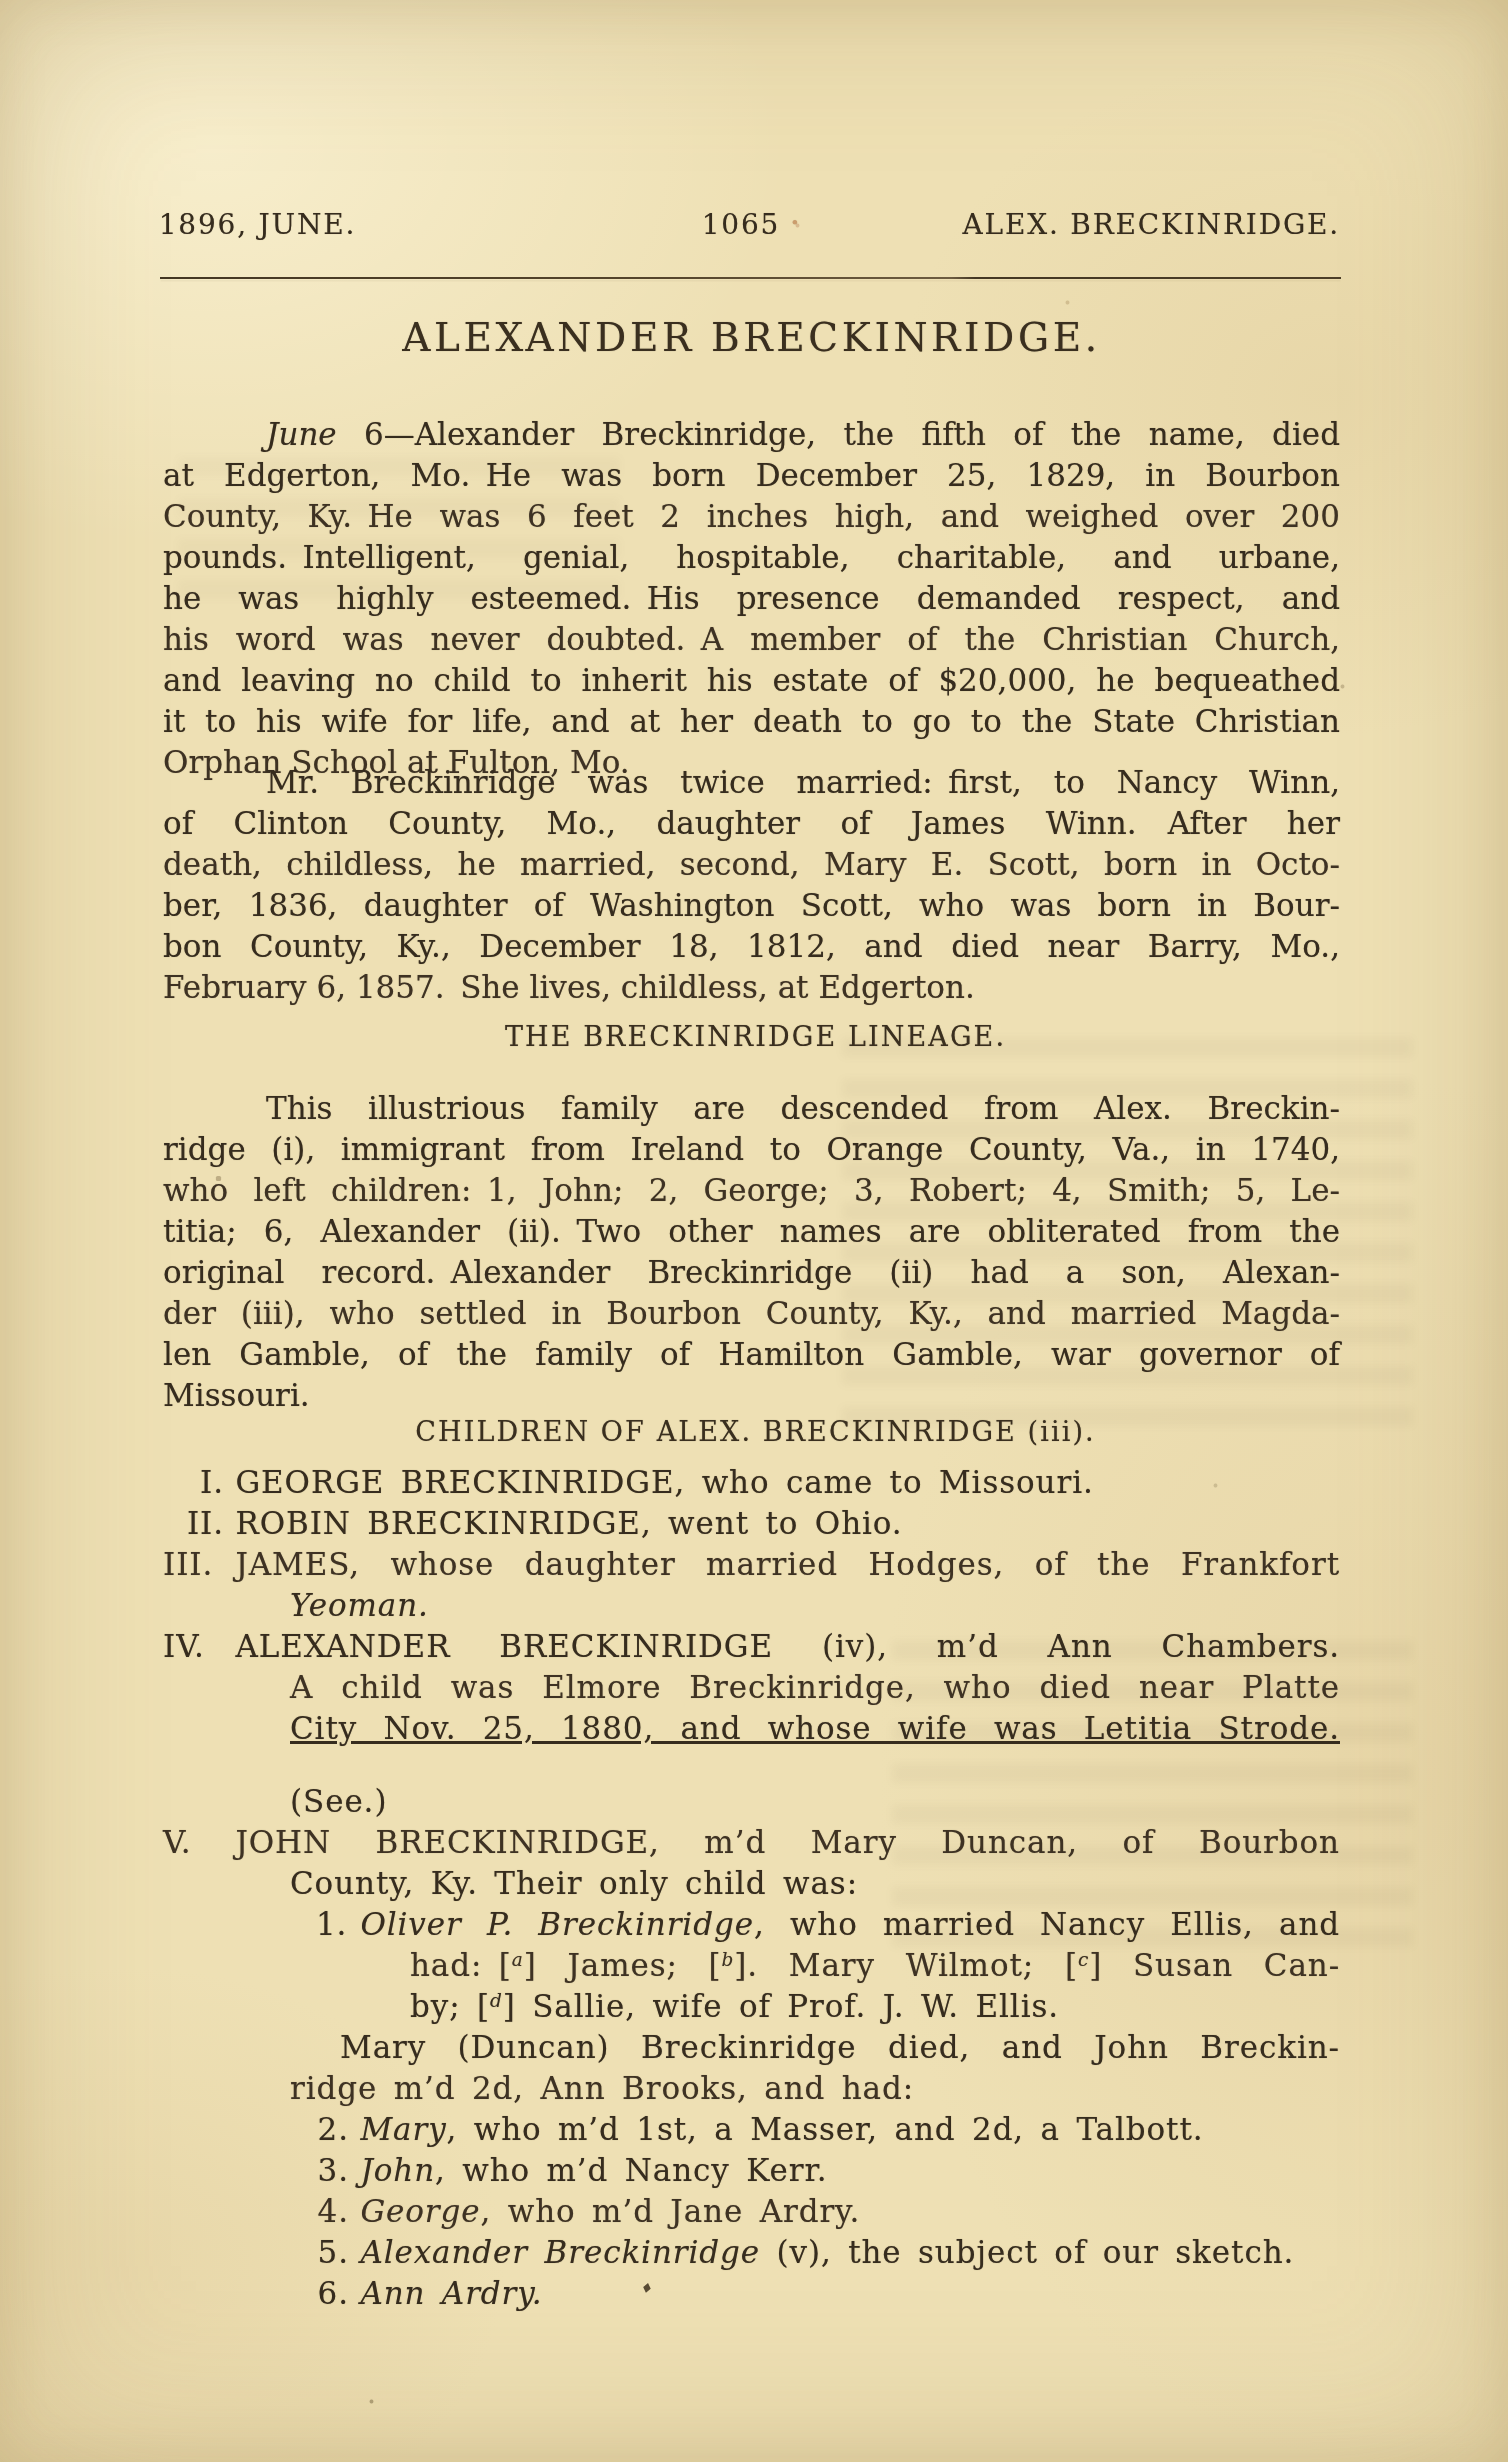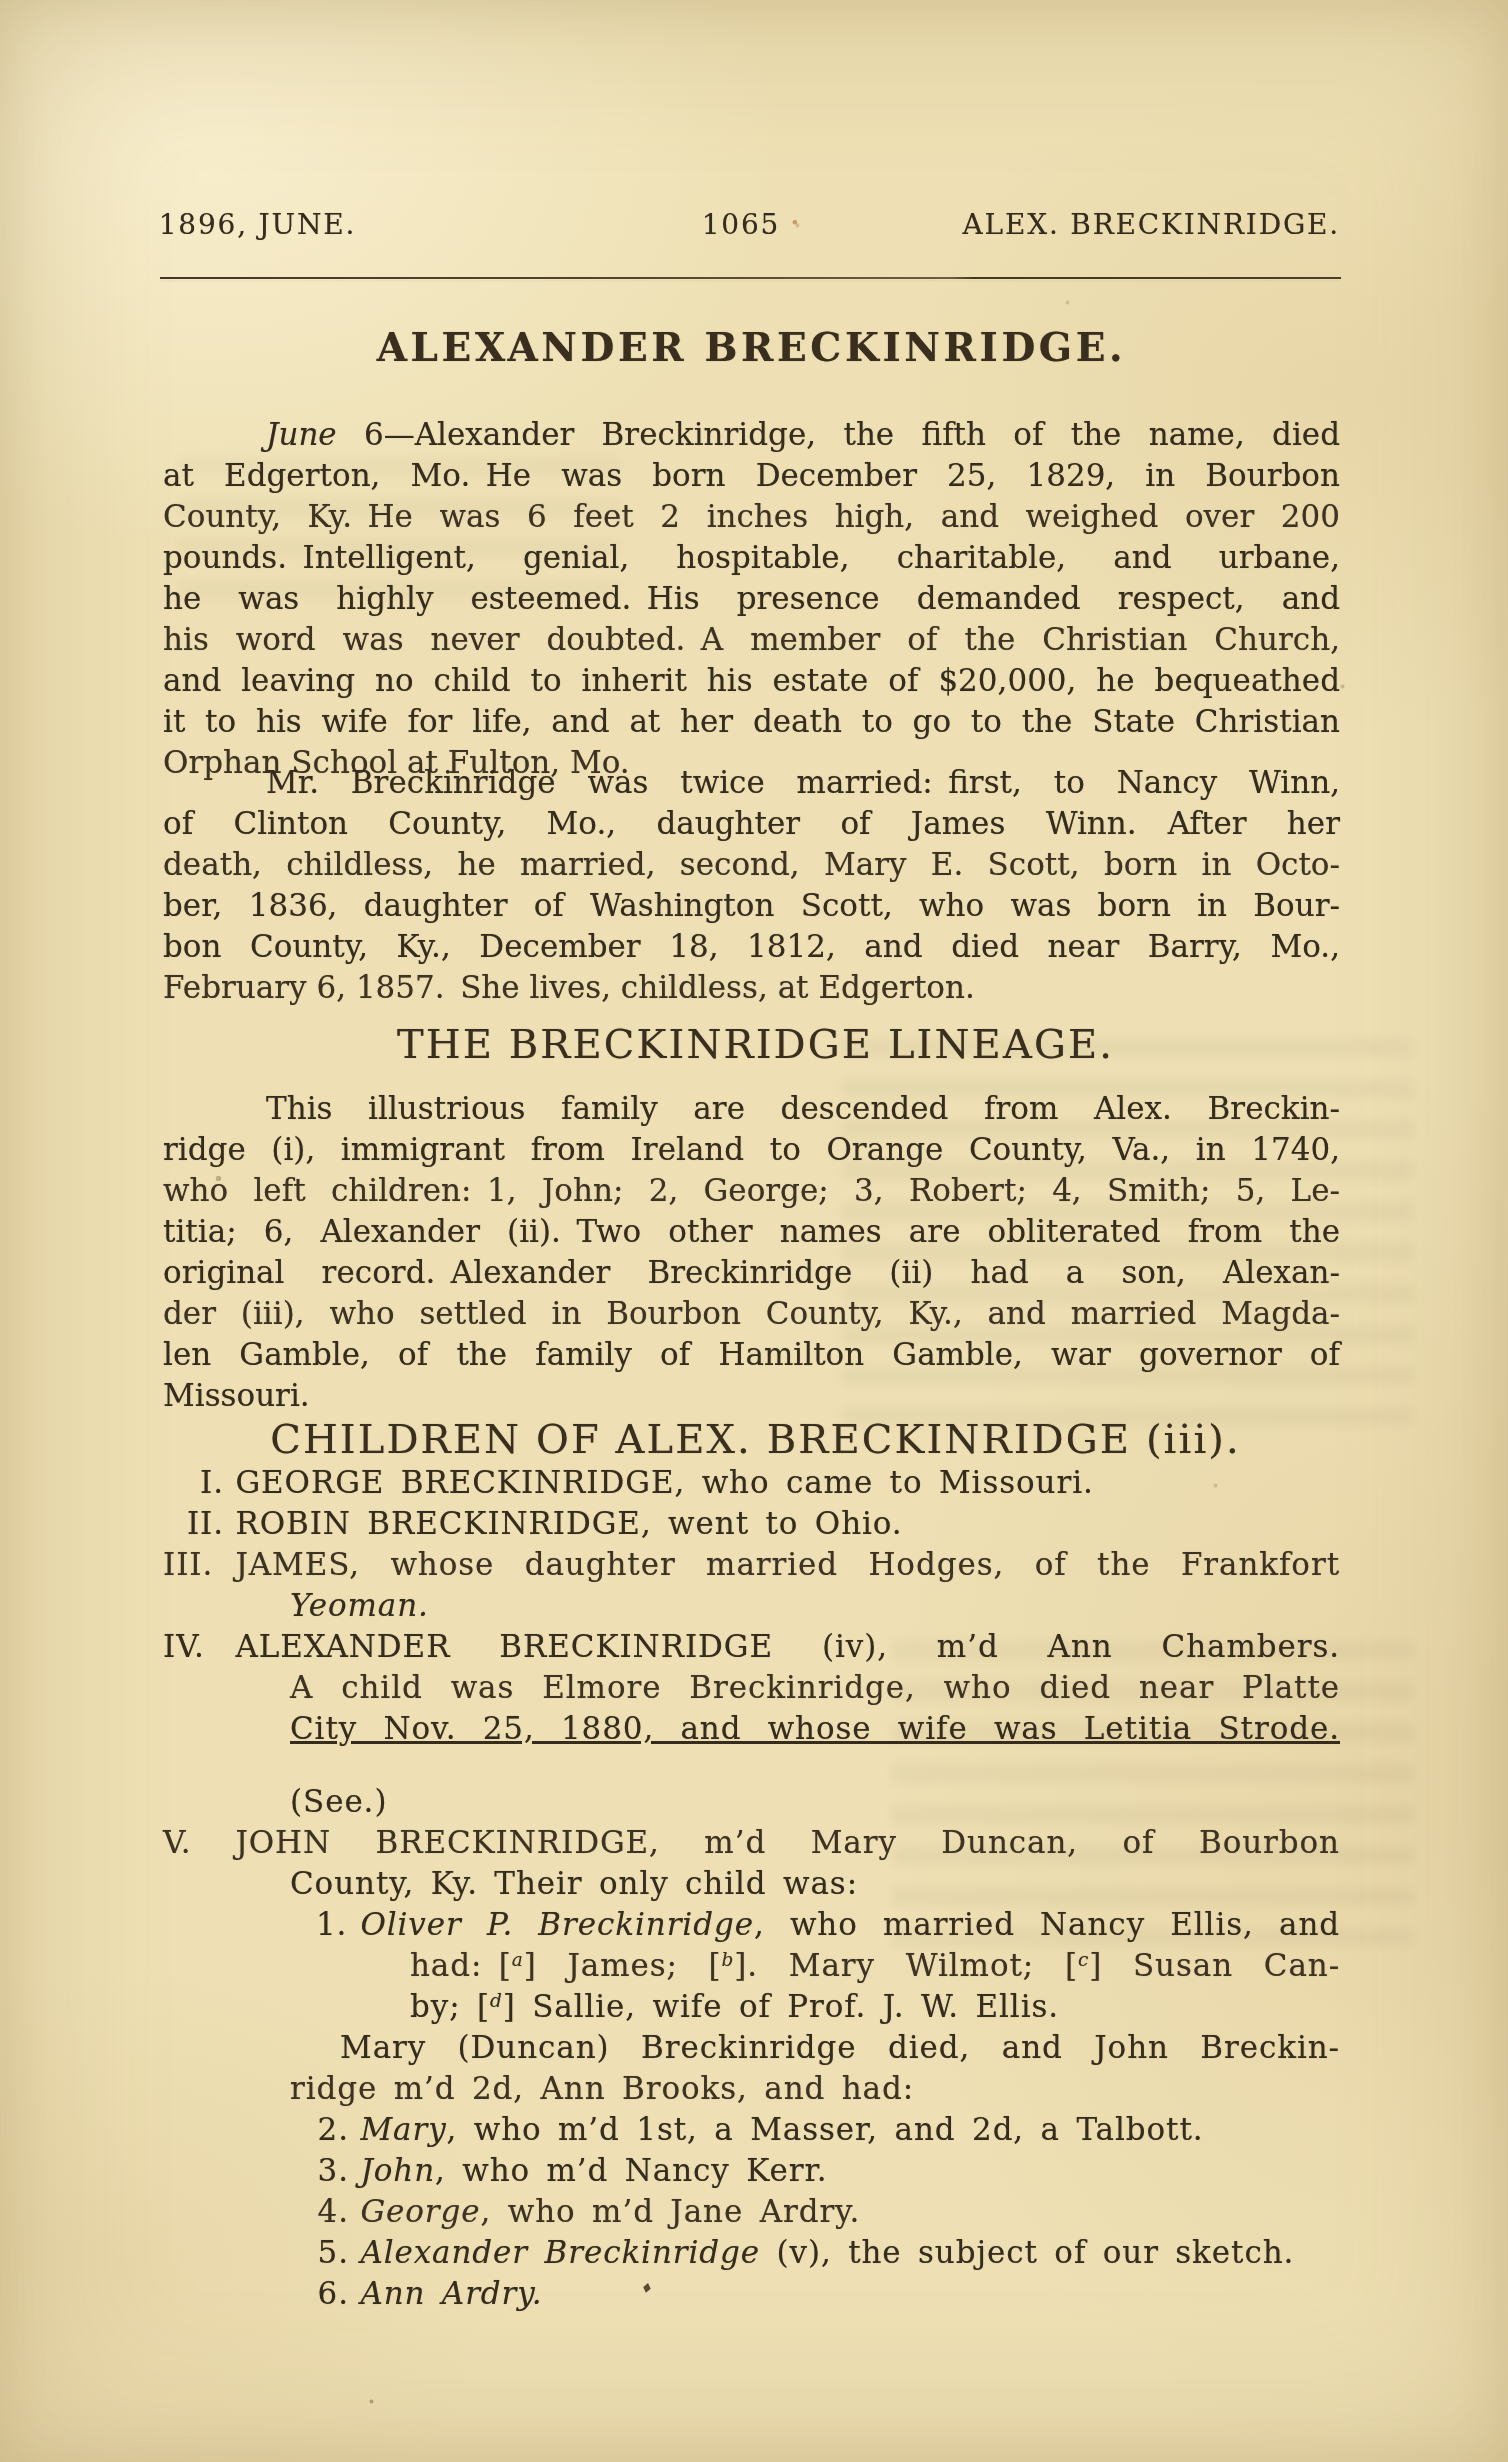--- a/index.html
+++ b/index.html
@@ -47,27 +47,27 @@
   .hdr-right{position:absolute;right:0;top:0;}
   .pgdot{font-size:15.7px;color:var(--mark,#b5713f);opacity:.6;margin-left:10px;vertical-align:5.7px;}
 
   .rule{
     position:absolute;top:277px;left:-2.9px;right:-1.4px;height:2.1px;
     background:linear-gradient(90deg,var(--rule,#443723),#55452c 42%,#6d5c40 67%,var(--rule,#443723) 69%,#4c3e28 100%);
     box-shadow:0 2.9px 0 -0.7px rgba(100,84,56,.15);
   }
 
   .title{
-    position:absolute;top:307px;left:0;right:0;margin:17px;
-    font-size:39px;font-weight:700;text-align:center;letter-spacing:3.6px;
+    position:absolute;top:307px;left:0;right:0;margin:8px;
+    font-size:39px;font-weight:400;text-align:center;letter-spacing:3.6px;
     color:#3a2f1f;text-shadow:0 0 0.9px rgba(48,38,24,.5);
   }
   .sect{
     position:absolute;left:8px;right:0;margin:0;
-    font-size:40px;font-weight:400;text-align:center;letter-spacing:2.1px;
+    font-size:27px;font-weight:400;text-align:center;letter-spacing:2.1px;
     color:#3a2f1f;text-shadow:0 0 0.9px rgba(48,38,24,.5);
   }
   .s1{top:1021px;}
   .s2{top:1416px;}
 
   .para{
     position:absolute;left:0;right:0;
     font-size:31px;line-height:41px;
     text-shadow:0 0 0.9px rgba(48,38,24,.42);
   }

